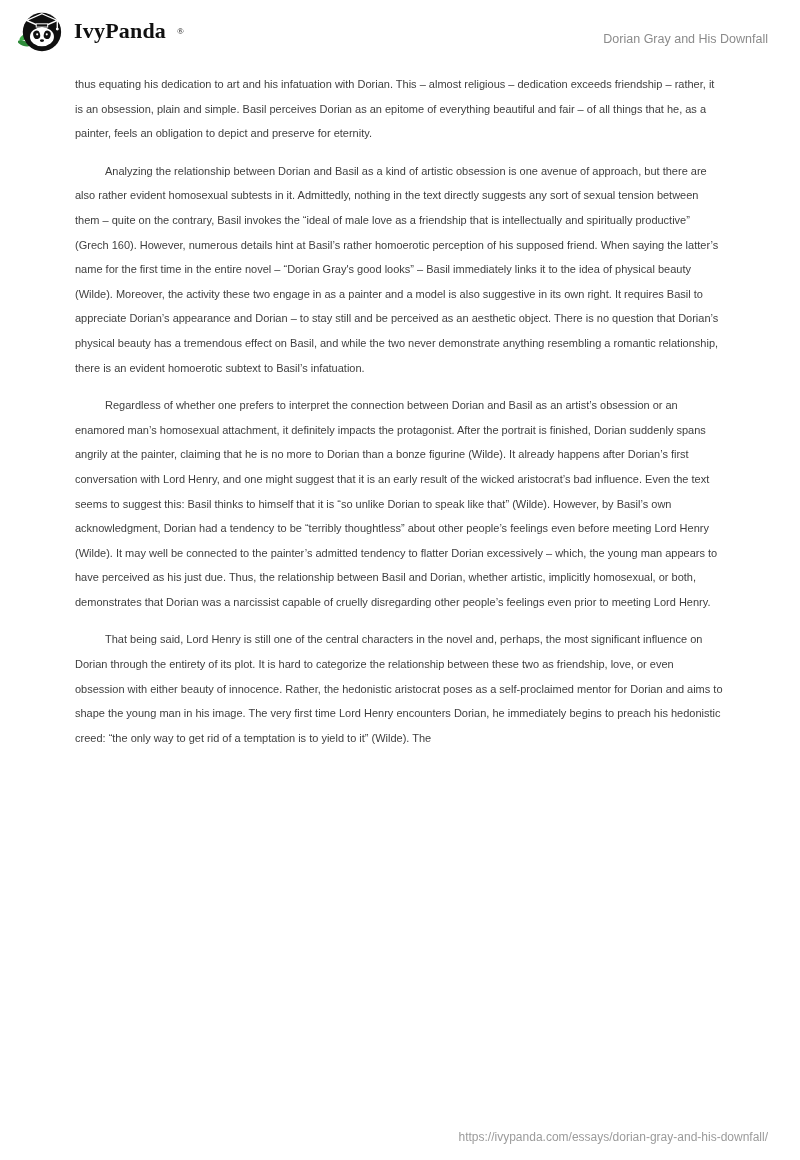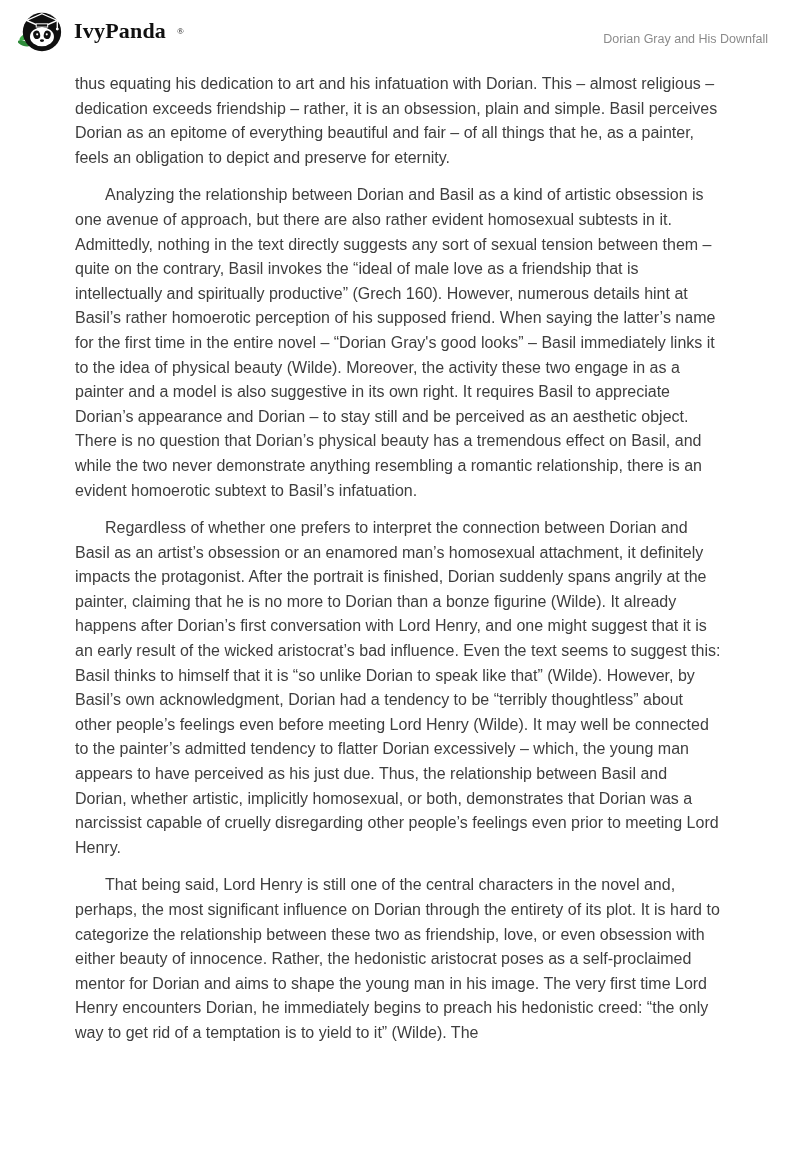--- a/index.html
+++ b/index.html
@@ -47,21 +47,21 @@
     margin-left: 1px;
   }
   .doc-title {
     margin-top: 24px;
     font-size: 12.5px;
     color: #8b8b8b;
   }
   .essay-body {
     padding: 18px 77px 0 75px;
     color: #3e3e3e;
-    font-size: 16px;
+    font-size: 11px;
     line-height: 24.6px;
   }
   .essay-body p {
     margin: 0 0 13px 0;
   }
   .essay-body p.indent {
     text-indent: 30px;
   }
   .page-footer {
     position: absolute;
@@ -106,14 +106,17 @@
     <div class="doc-title">Dorian Gray and His Downfall</div>
   </header>
 
   <main class="essay-body">
     <p>thus equating his dedication to art and his infatuation with Dorian. This – almost religious – dedication exceeds friendship – rather, it is an obsession, plain and simple. Basil perceives Dorian as an epitome of everything beautiful and fair – of all things that he, as a painter, feels an obligation to depict and preserve for eternity.</p>
     <p class="indent">Analyzing the relationship between Dorian and Basil as a kind of artistic obsession is one avenue of approach, but there are also rather evident homosexual subtests in it. Admittedly, nothing in the text directly suggests any sort of sexual tension between them – quite on the contrary, Basil invokes the “ideal of male love as a friendship that is intellectually and spiritually productive” (Grech 160). However, numerous details hint at Basil’s rather homoerotic perception of his supposed friend. When saying the latter’s name for the first time in the entire novel – “Dorian Gray's good looks” – Basil immediately links it to the idea of physical beauty (Wilde). Moreover, the activity these two engage in as a painter and a model is also suggestive in its own right. It requires Basil to appreciate Dorian’s appearance and Dorian – to stay still and be perceived as an aesthetic object. There is no question that Dorian’s physical beauty has a tremendous effect on Basil, and while the two never demonstrate anything resembling a romantic relationship, there is an evident homoerotic subtext to Basil’s infatuation.</p>
     <p class="indent">Regardless of whether one prefers to interpret the connection between Dorian and Basil as an artist’s obsession or an enamored man’s homosexual attachment, it definitely impacts the protagonist. After the portrait is finished, Dorian suddenly spans angrily at the painter, claiming that he is no more to Dorian than a bonze figurine (Wilde). It already happens after Dorian’s first conversation with Lord Henry, and one might suggest that it is an early result of the wicked aristocrat’s bad influence. Even the text seems to suggest this: Basil thinks to himself that it is “so unlike Dorian to speak like that” (Wilde). However, by Basil’s own acknowledgment, Dorian had a tendency to be “terribly thoughtless” about other people’s feelings even before meeting Lord Henry (Wilde). It may well be connected to the painter’s admitted tendency to flatter Dorian excessively – which, the young man appears to have perceived as his just due. Thus, the relationship between Basil and Dorian, whether artistic, implicitly homosexual, or both, demonstrates that Dorian was a narcissist capable of cruelly disregarding other people’s feelings even prior to meeting Lord Henry.</p>
     <p class="indent">That being said, Lord Henry is still one of the central characters in the novel and, perhaps, the most significant influence on Dorian through the entirety of its plot. It is hard to categorize the relationship between these two as friendship, love, or even obsession with either beauty of innocence. Rather, the hedonistic aristocrat poses as a self-proclaimed mentor for Dorian and aims to shape the young man in his image. The very first time Lord Henry encounters Dorian, he immediately begins to preach his hedonistic creed: “the only way to get rid of a temptation is to yield to it” (Wilde). The</p>
   </main>
 
+  <footer class="page-footer">
+    <span>https://ivypanda.com/essays/dorian-gray-and-his-downfall/</span>
+  </footer>
 
 </div>
 
 </body></html>

